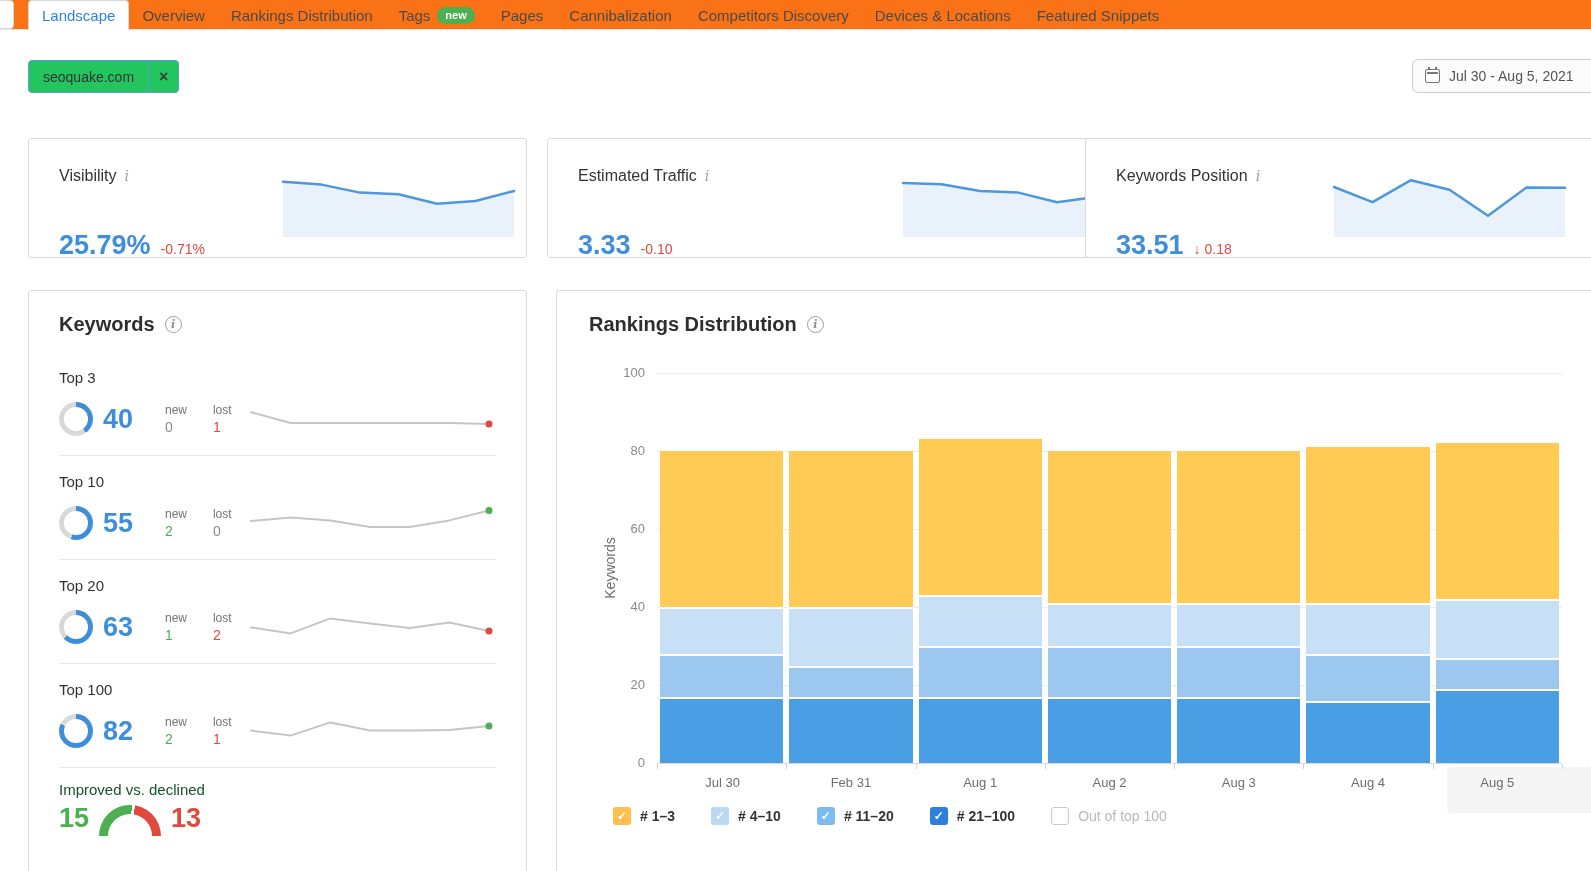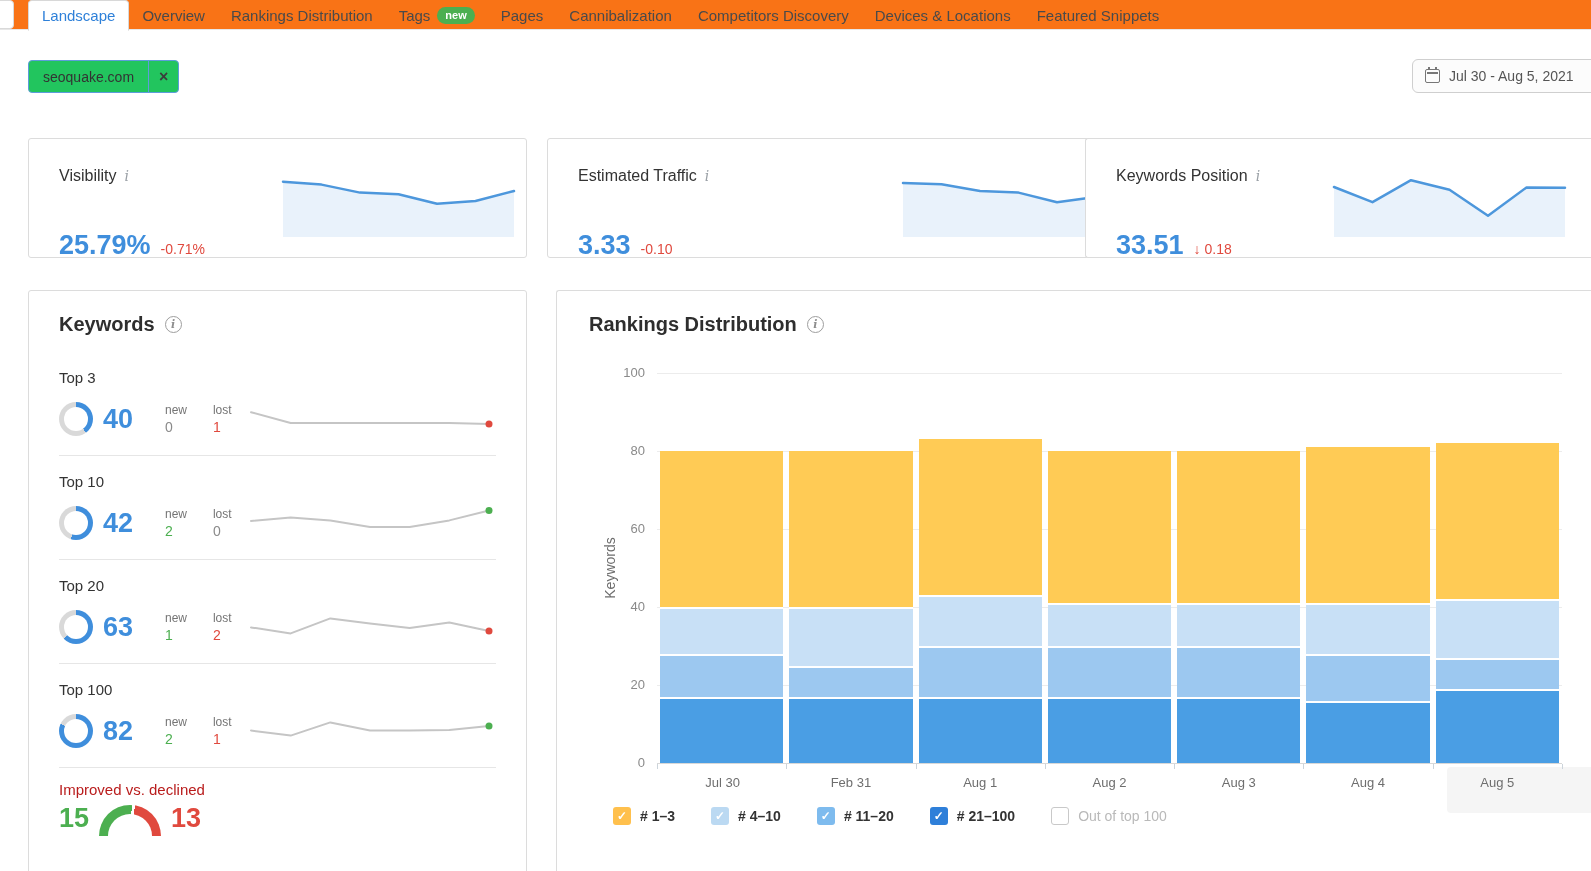--- a/index.html
+++ b/index.html
@@ -40,21 +40,21 @@
   .kw-label { position:absolute; left:0; top:12px; font-size:15px; color:#333; }
   .kw-content { position:absolute; left:0; right:0; top:34px; height:56px; display:flex; align-items:center; }
   .donut { width:34px; height:34px; border-radius:50%; position:relative; flex:none; }
   .donut::after { content:''; position:absolute; inset:5px; background:#fff; border-radius:50%; }
   .kw-value { font-size:27px; font-weight:bold; color:#3f8edc; margin-left:10px; min-width:48px; }
   .mini-col { display:flex; flex-direction:column; margin-left:14px; width:34px; }
   .mini-label { font-size:12px; color:#757575; }
   .mini-val { font-size:14px; margin-top:2px; }
   .mini-val.green { color:#4CAF50; } .mini-val.red { color:#e0493e; } .mini-val.gray { color:#8a8a8a; }
   .kw-spark { margin-left:auto; }
-  .improved-label { position:absolute; left:30px; top:490px; font-size:15px; color:#b91c1c; }
+  .improved-label { position:absolute; left:30px; top:490px; font-size:15px; color:#14532d; }
   .improved-row { position:absolute; left:30px; top:512px; display:flex; align-items:center; gap:10px; }
   .imp-num { font-size:27px; font-weight:bold;text-align:right; }
   .imp-num.green { color:#4CAF50; } .imp-num.red { color:#e0493e; }
   .gauge-wrap { width:62px; height:31px; overflow:hidden; position:relative; top:2px; }
   .gauge { position:absolute; left:0; top:0; width:62px; height:62px; border-radius:50%; }
   .gauge::after { content:''; position:absolute; inset:9px; background:#fff; border-radius:50%; }
   
   .rank-panel { left:556px; top:290px; width:1060px; height:600px; border-right:none; }
   .plot { position:absolute; left:100px; top:82px; width:905px; height:390px; }
   .grid { position:absolute; left:0; width:100%; height:1px; background:#ececec; }
@@ -185,21 +185,21 @@
           <polyline points="4,15.2 43.666666666666664,26 83.33333333333333,26 123,26 162.66666666666666,26 202.33333333333334,26 242,26.9" fill="none" stroke="#C5C5C5" stroke-width="2" stroke-linejoin="round" stroke-linecap="round"></polyline>
           <circle cx="242" cy="26.9" r="3.5" fill="#E0493E"></circle>
         </svg>
     </div>
   </div>
 
   <div class="kw-row" style="top:170px;">
     <div class="kw-label">Top 10</div>
     <div class="kw-content">
       <span class="donut" style="background: conic-gradient(rgb(63, 142, 220) 0deg, rgb(63, 142, 220) 55%, rgb(217, 217, 217) 55%, rgb(217, 217, 217) 100%);"></span>
-      <span class="kw-value">42</span>
+      <span class="kw-value">55</span>
       <span class="mini-col">
           <span class="mini-label">new</span>
           <span class="mini-val green">2</span>
         </span>
       <span class="mini-col">
           <span class="mini-label">lost</span>
           <span class="mini-val gray">0</span>
         </span>
       <svg class="kw-spark" width="250" height="44">
           <polyline points="4,20 43.666666666666664,16.4 83.33333333333333,19.4 123,26 162.66666666666666,26 202.33333333333334,19.4 242,9.5" fill="none" stroke="#C5C5C5" stroke-width="2" stroke-linejoin="round" stroke-linecap="round"></polyline>

